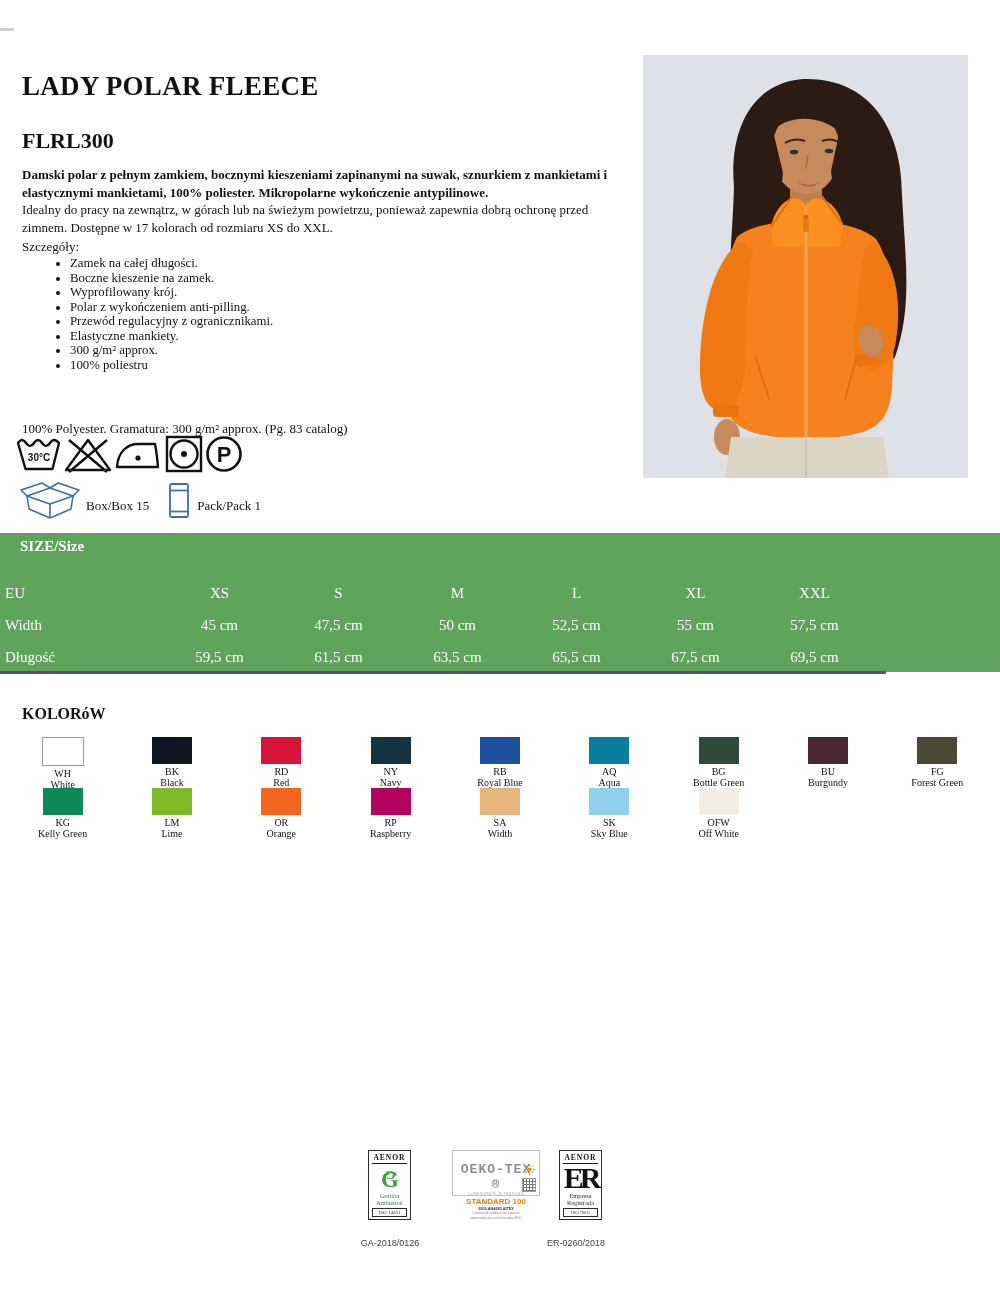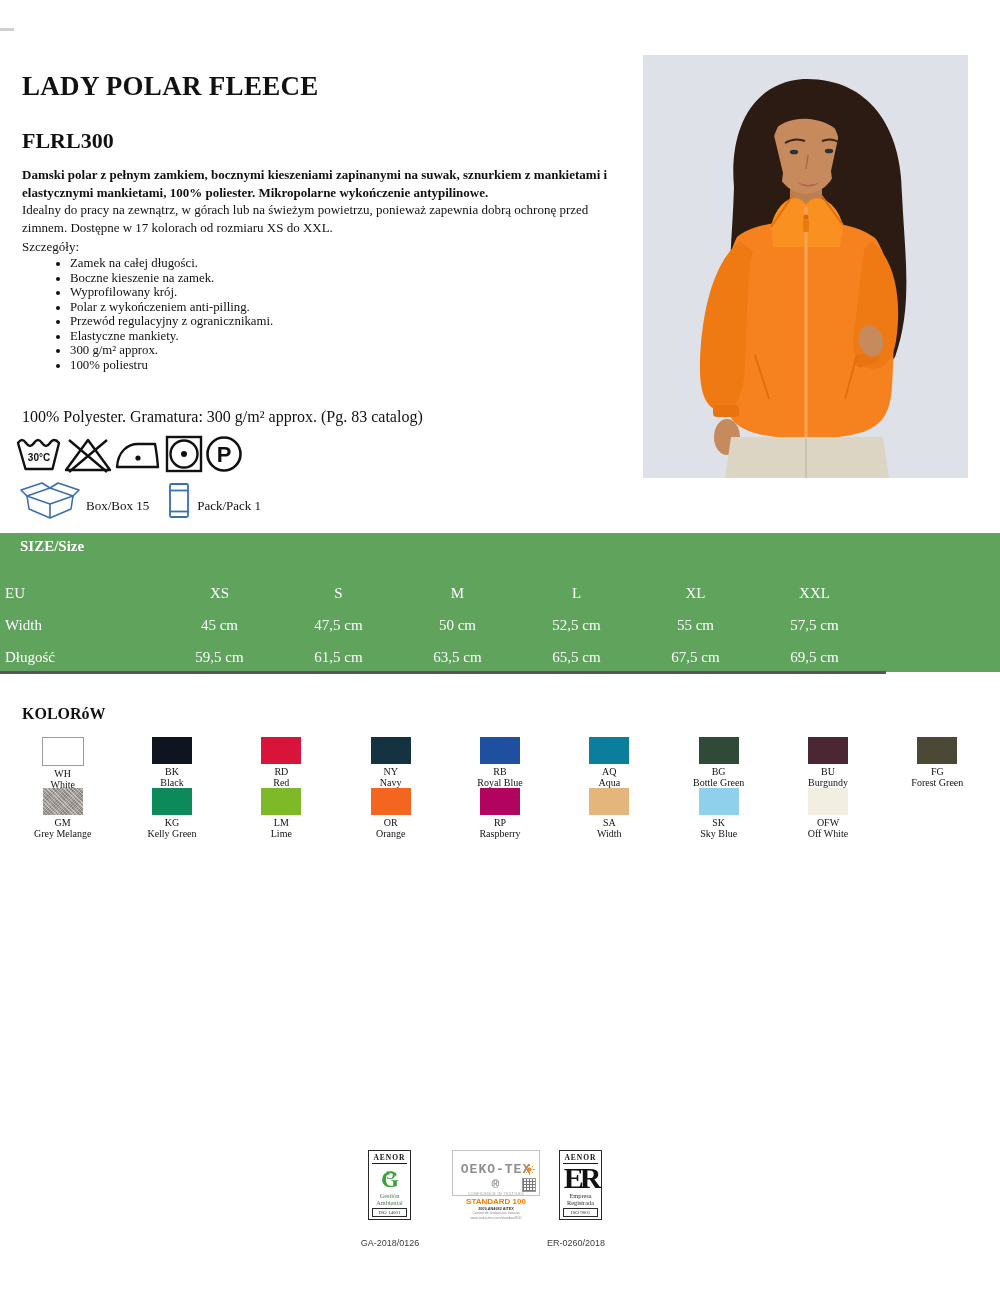--- a/index.html
+++ b/index.html
@@ -11,21 +11,21 @@
 
   #top-artifact{left:0;top:28px;width:14px;height:3px;background:#cfcfcf;}
 
   #page-title{left:22px;top:53px;font-size:27px;font-weight:700;letter-spacing:.3px;}
   #product-code{left:22px;top:110px;font-size:22px;font-weight:700;}
   #description{left:22px;top:153px;width:606px;font-size:13px;line-height:17.5px;}
   #description .bold{font-weight:700;}
   #details-heading{left:22px;top:226px;font-size:13px;}
   #details-list{left:22px;top:256px;width:560px;margin:0;padding-left:48px;font-size:12.8px;}
   #details-list li{line-height:14.5px;}
-  #composition{left:22px;top:392px;font-size:16px;}
+  #composition{left:22px;top:408px;font-size:13px;}
 
   #care-row{left:16px;top:434px;display:flex;align-items:flex-end;}
   #care-row svg{display:block;}
 
   #pack-row{left:20px;top:478px;display:flex;align-items:flex-end;}
   #pack-row .pack-label{font-size:13px;margin:0 0 6px 6px;}
   #pack-row .gap{width:18px;}
 
   #size-table{left:0;top:533px;width:1000px;height:139px;background:#5fa35d;color:#fff;}
   #size-table .size-header{padding:5px 0 0 20px;font-size:15px;font-weight:700;}
@@ -224,25 +224,20 @@
       <div class="swatch-box" style="background-color: rgb(75, 38, 51);"></div>
       <div class="swatch-code">BU</div>
       <div class="swatch-name">Burgundy</div>
     </div>
     <div class="swatch-cell">
       <div class="swatch-box" style="background-color: rgb(75, 73, 53);"></div>
       <div class="swatch-code">FG</div>
       <div class="swatch-name">Forest Green</div>
     </div>
     <div class="swatch-cell">
-      <div class="swatch-box melange" style="background-color: rgb(167, 162, 157);"></div>
-      <div class="swatch-code">GM</div>
-      <div class="swatch-name">Grey Melange</div>
-    </div>
-    <div class="swatch-cell">
       <div class="swatch-box" style="background-color: rgb(14, 138, 90);"></div>
       <div class="swatch-code">KG</div>
       <div class="swatch-name">Kelly Green</div>
     </div>
     <div class="swatch-cell">
       <div class="swatch-box" style="background-color: rgb(126, 186, 40);"></div>
       <div class="swatch-code">LM</div>
       <div class="swatch-name">Lime</div>
     </div>
     <div class="swatch-cell">

